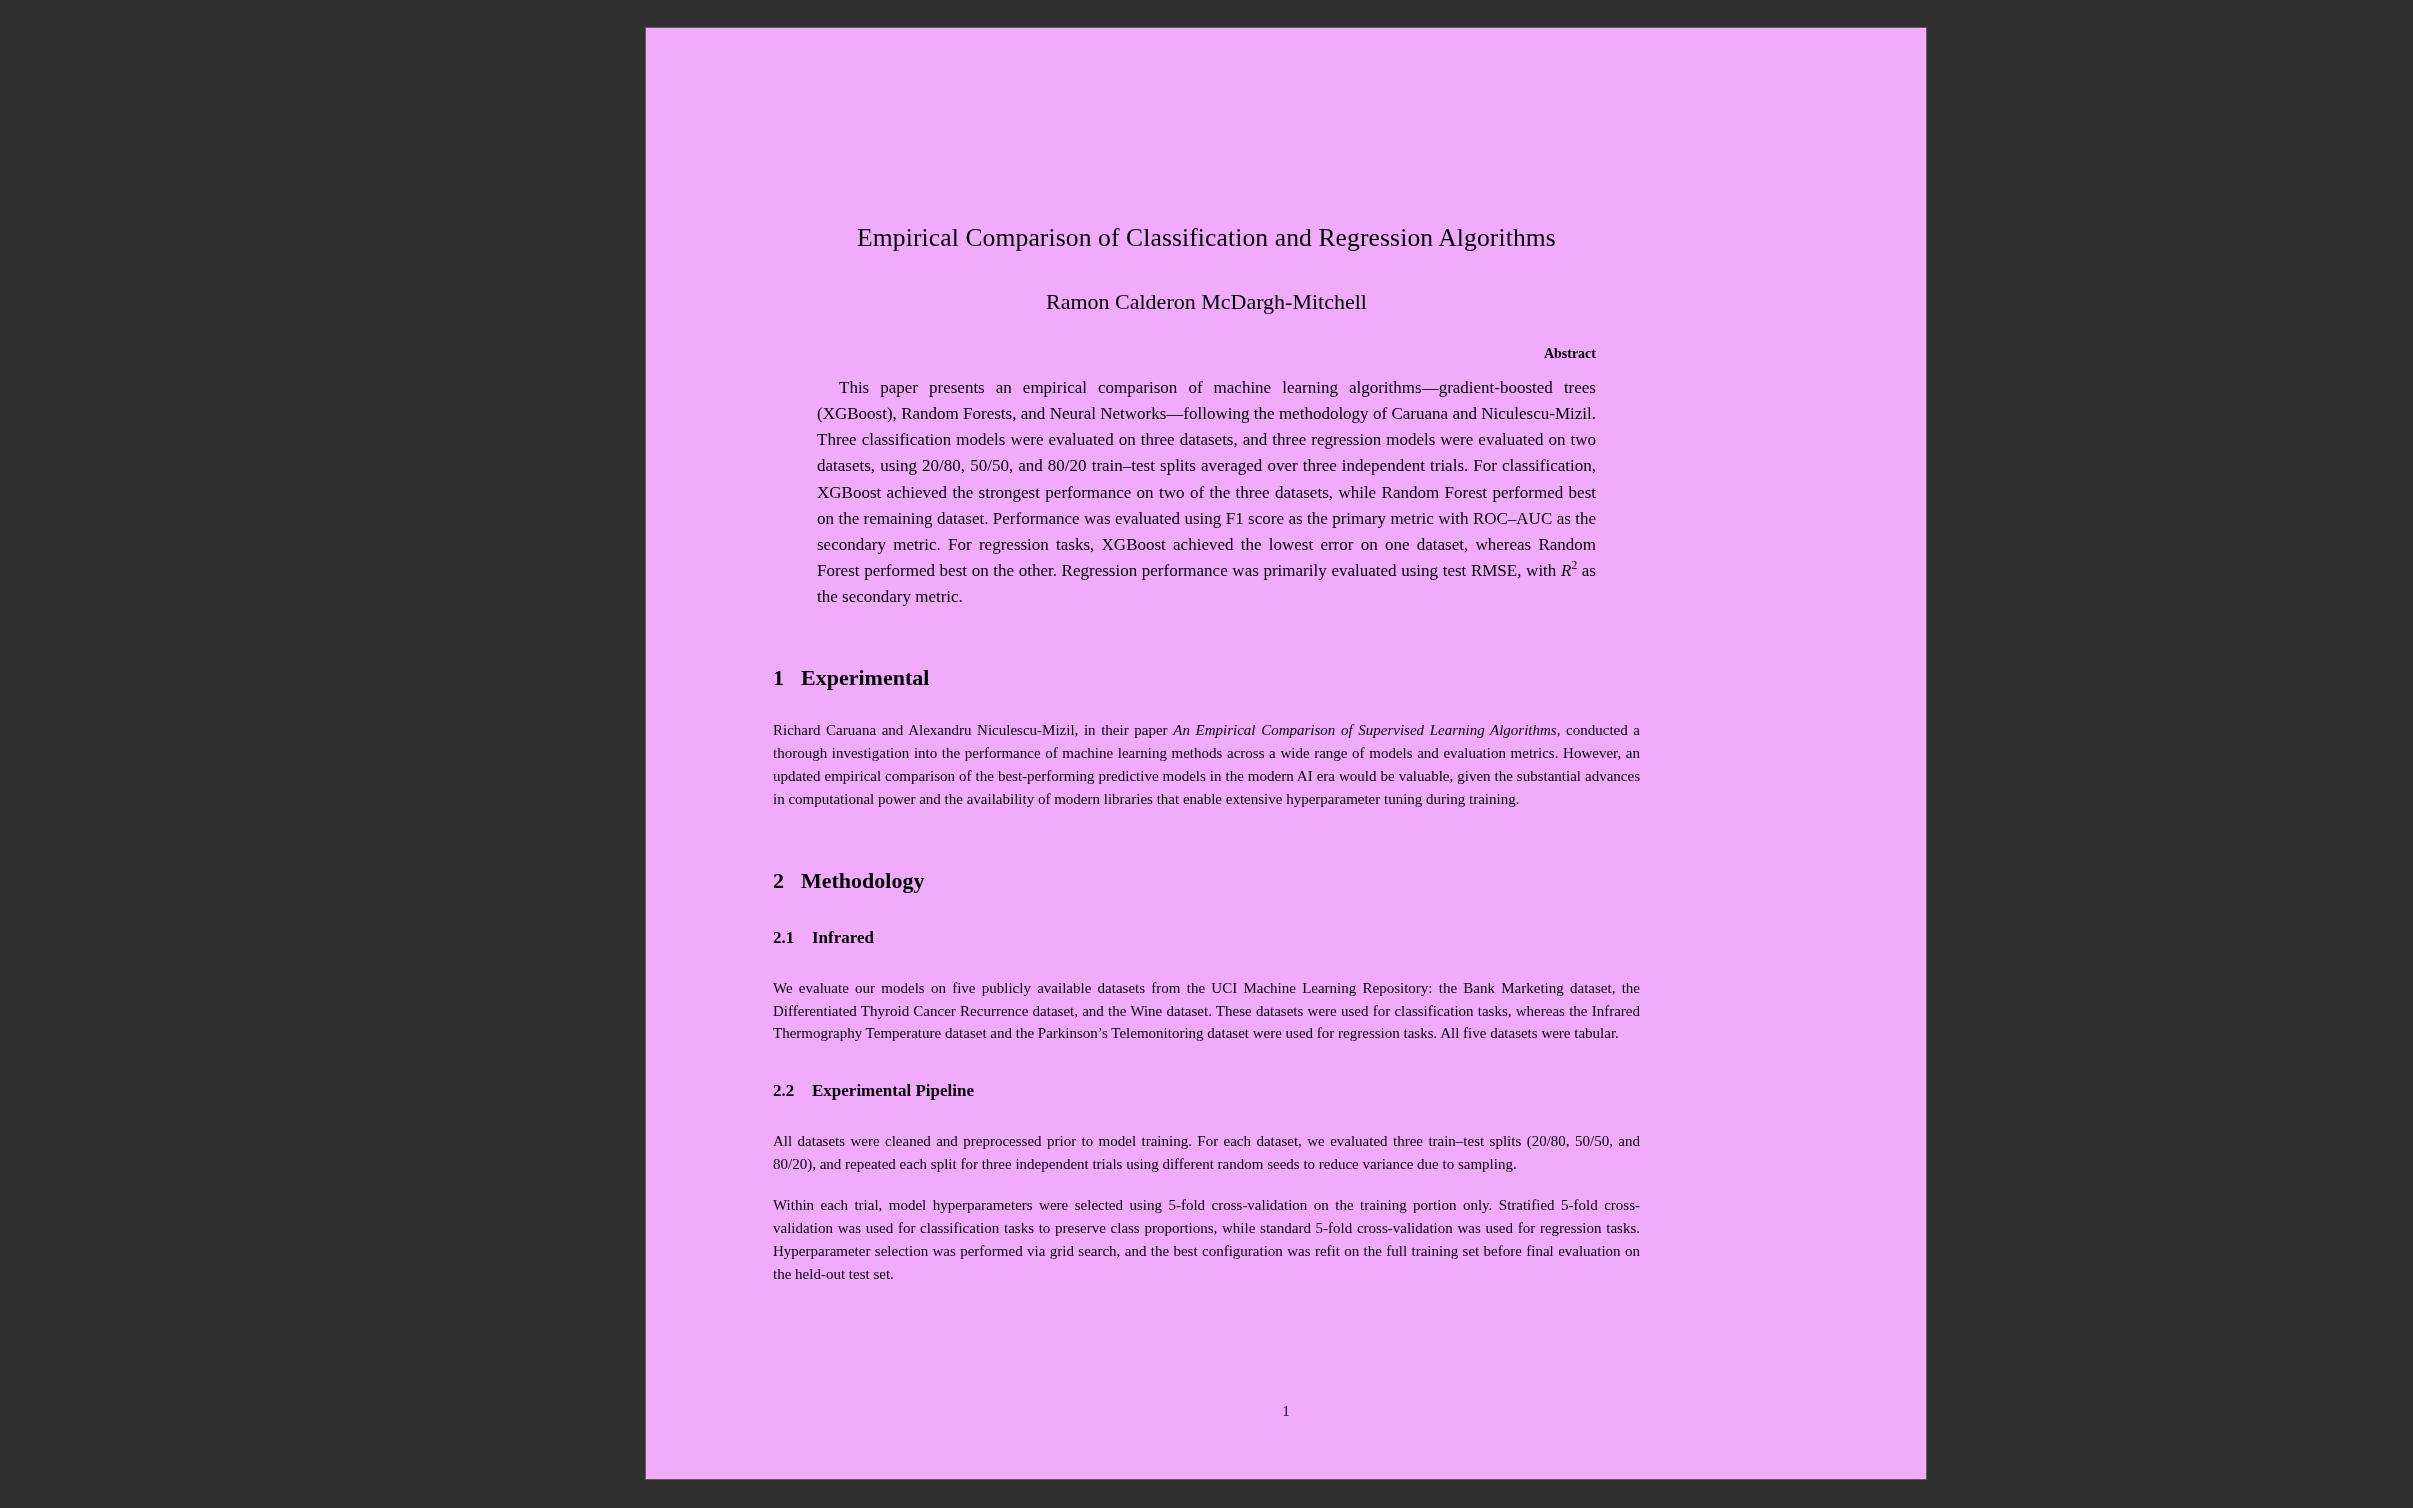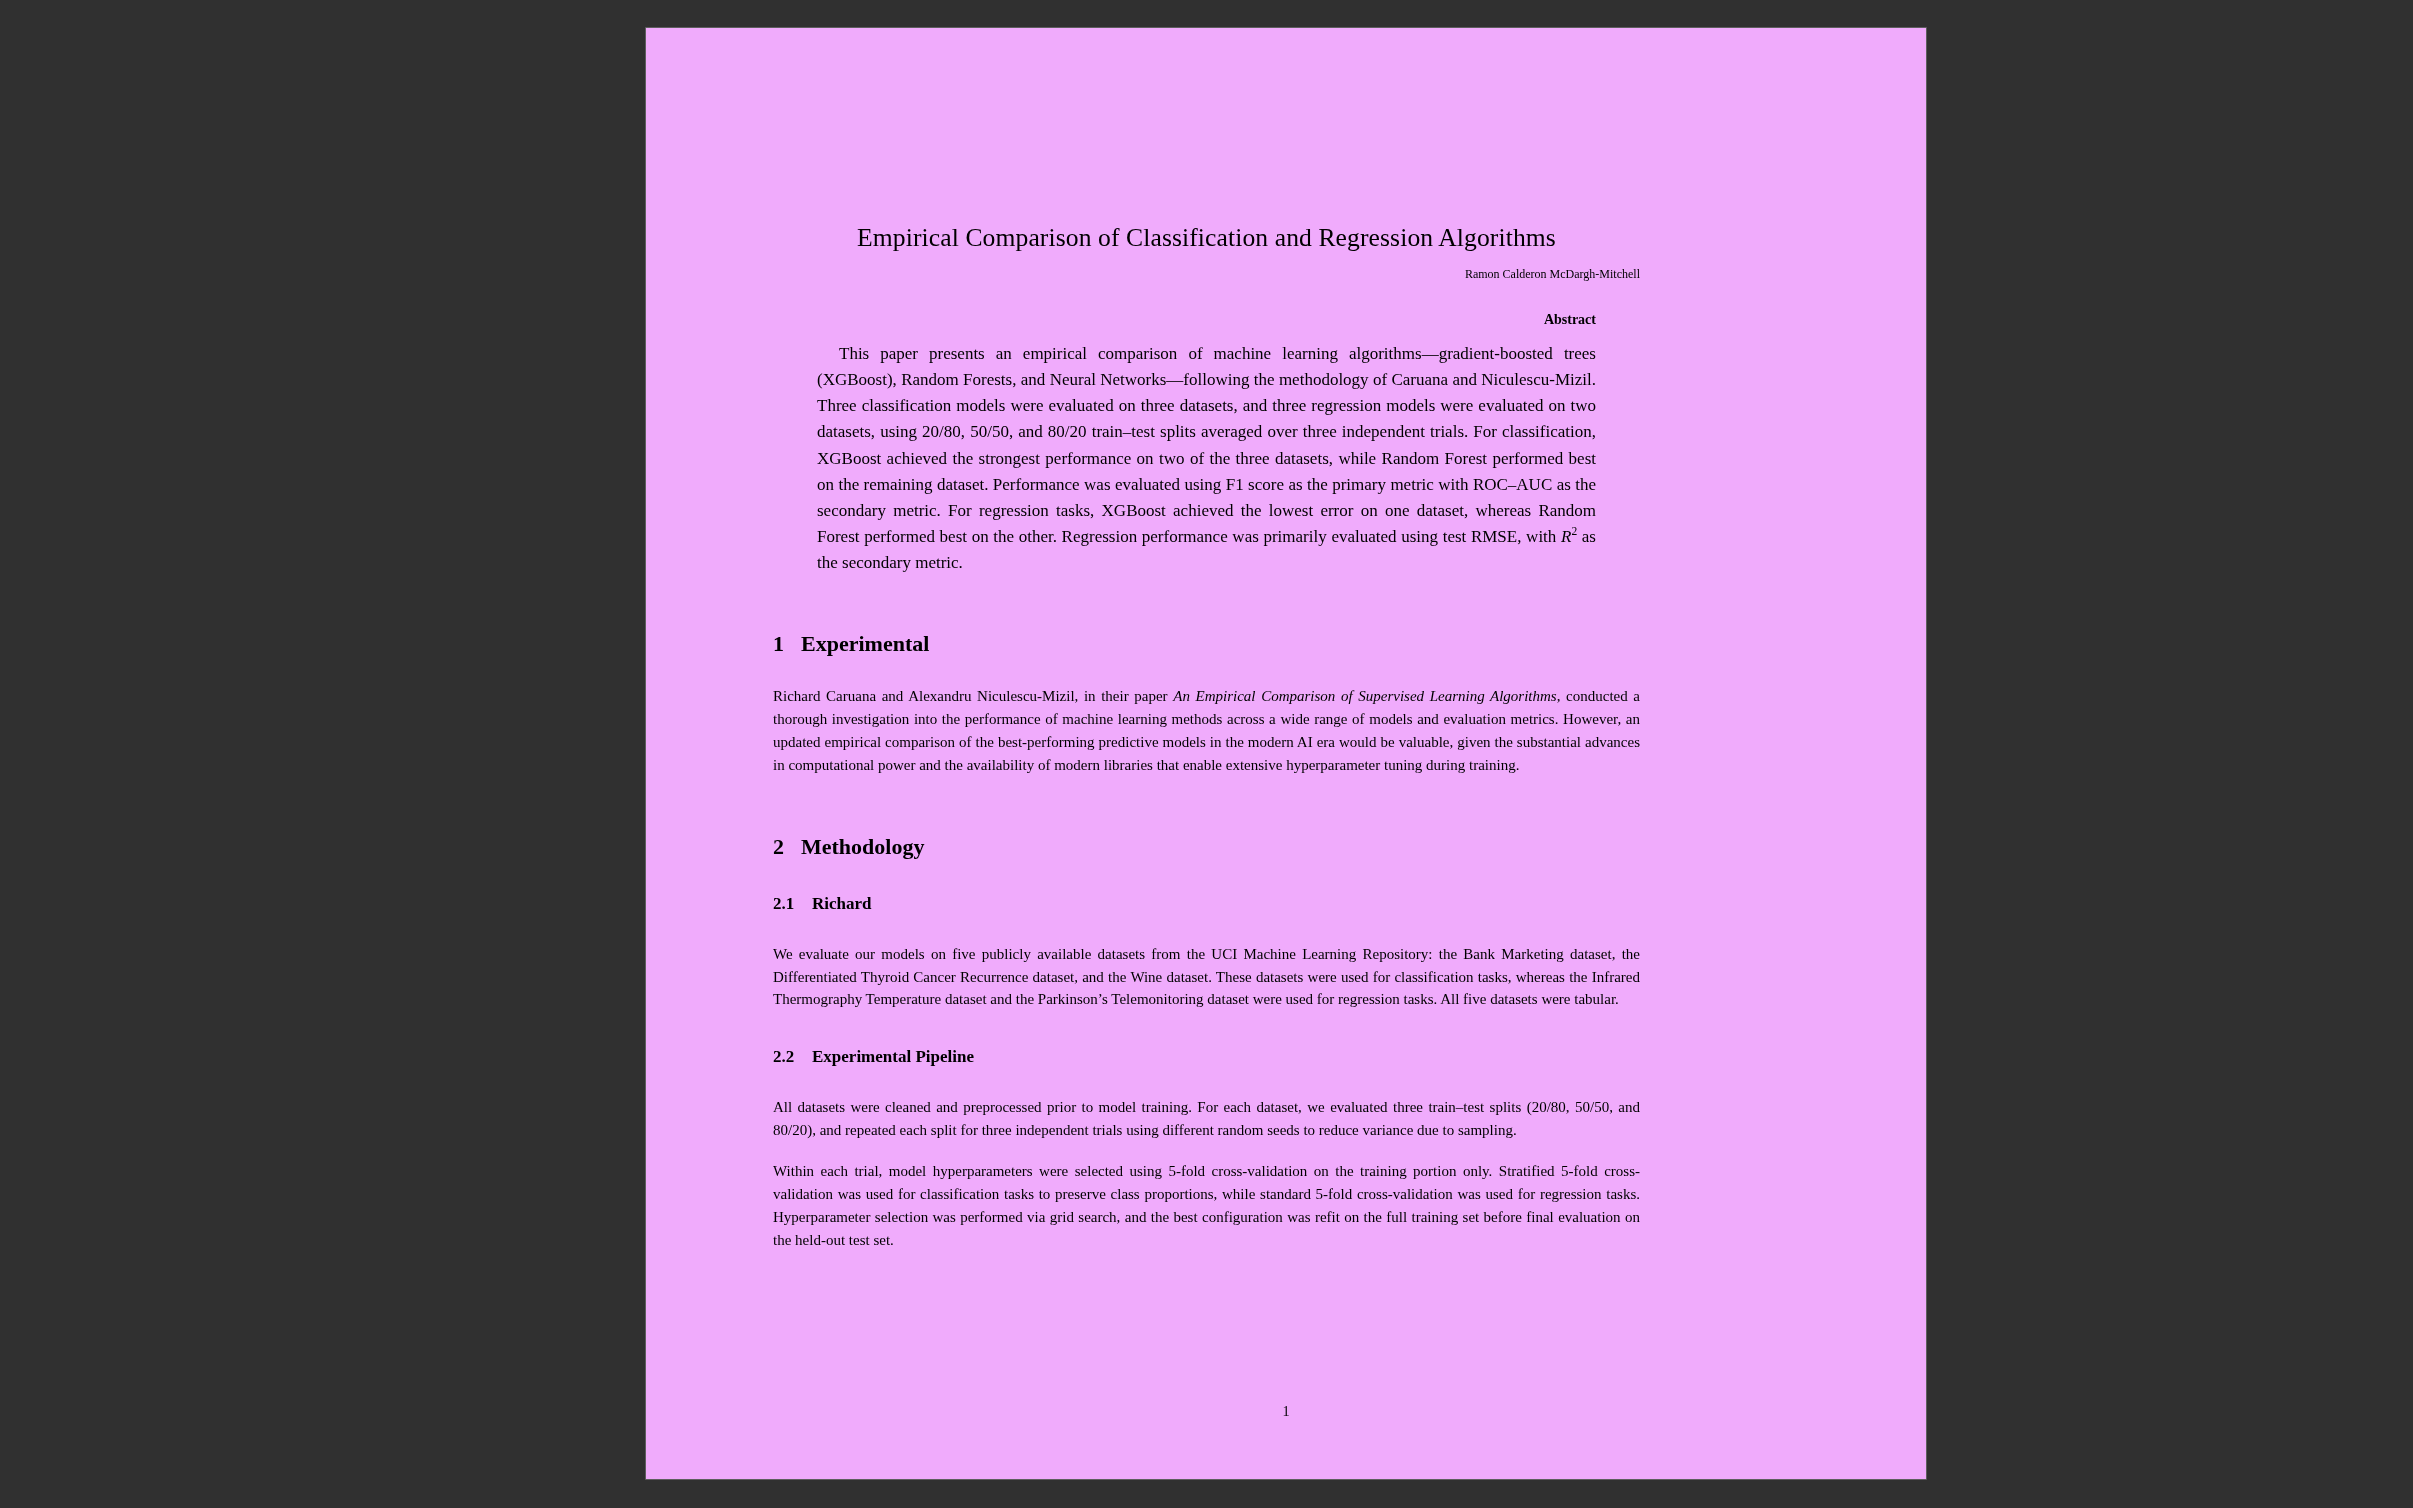--- a/index.html
+++ b/index.html
@@ -45,23 +45,23 @@
   .doc-title {
     margin-top: 194px;
     text-align: center;
     font-size: 25.6px;
     line-height: 1.25;
     font-weight: normal;
     letter-spacing: 0.1px;
     color: #000;
   }
   .doc-author {
-    margin-top: 13px;
-    text-align: right;
-    font-size: 12px;
+    margin-top: 34px;
+    text-align: center;
+    font-size: 22px;
     line-height: 1.3;
     font-weight: normal;
     color: #000;
   }
 
   
   .abstract-block {
     margin-top: 29px;
     margin-left: 44px;
     margin-right: 44px;
@@ -175,21 +175,21 @@
         <h1 class="section"><span class="sec-num">1</span><span>Experimental</span></h1>
 
         <p class="body first"><span>Richard Caruana and Alexandru Niculescu-Mizil, in their paper </span><span class="it">An Empirical Comparison of Supervised Learning Algorithms</span><span>, conducted a thorough investigation into the performance of machine learning methods across a wide range of models and evaluation metrics. However, an updated empirical comparison of the best-performing predictive models in the modern AI era would be valuable, given the substantial advances in computational power and the availability of modern libraries that enable extensive hyperparameter tuning during training.</span></p>
       </div>
 
       <div class="sp-sec-2">
         <h1 class="section"><span class="sec-num">2</span><span>Methodology</span></h1>
       </div>
 
       <div class="sp-sub">
-        <h2 class="subsection"><span class="subsec-num">2.1</span><span>Richard</span></h2>
+        <h2 class="subsection"><span class="subsec-num">2.1</span><span>Infrared</span></h2>
 
         <p class="body first">We evaluate our models on five publicly available datasets from the UCI Machine Learning Repository: the Bank Marketing dataset, the Differentiated Thyroid Cancer Recurrence dataset, and the Wine dataset. These datasets were used for classification tasks, whereas the Infrared Thermography Temperature dataset and the Parkinson’s Telemonitoring dataset were used for regression tasks. All five datasets were tabular.</p>
       </div>
 
       <div class="sp-sub-2">
         <h2 class="subsection"><span class="subsec-num">2.2</span><span>Experimental Pipeline</span></h2>
 
         <p class="body first">All datasets were cleaned and preprocessed prior to model training. For each dataset, we evaluated three train–test splits (20/80, 50/50, and 80/20), and repeated each split for three independent trials using different random seeds to reduce variance due to sampling.</p>
 
         <p class="body gap">Within each trial, model hyperparameters were selected using 5-fold cross-validation on the training portion only. Stratified 5-fold cross-validation was used for classification tasks to preserve class proportions, while standard 5-fold cross-validation was used for regression tasks. Hyperparameter selection was performed via grid search, and the best configuration was refit on the full training set before final evaluation on the held-out test set.</p>

